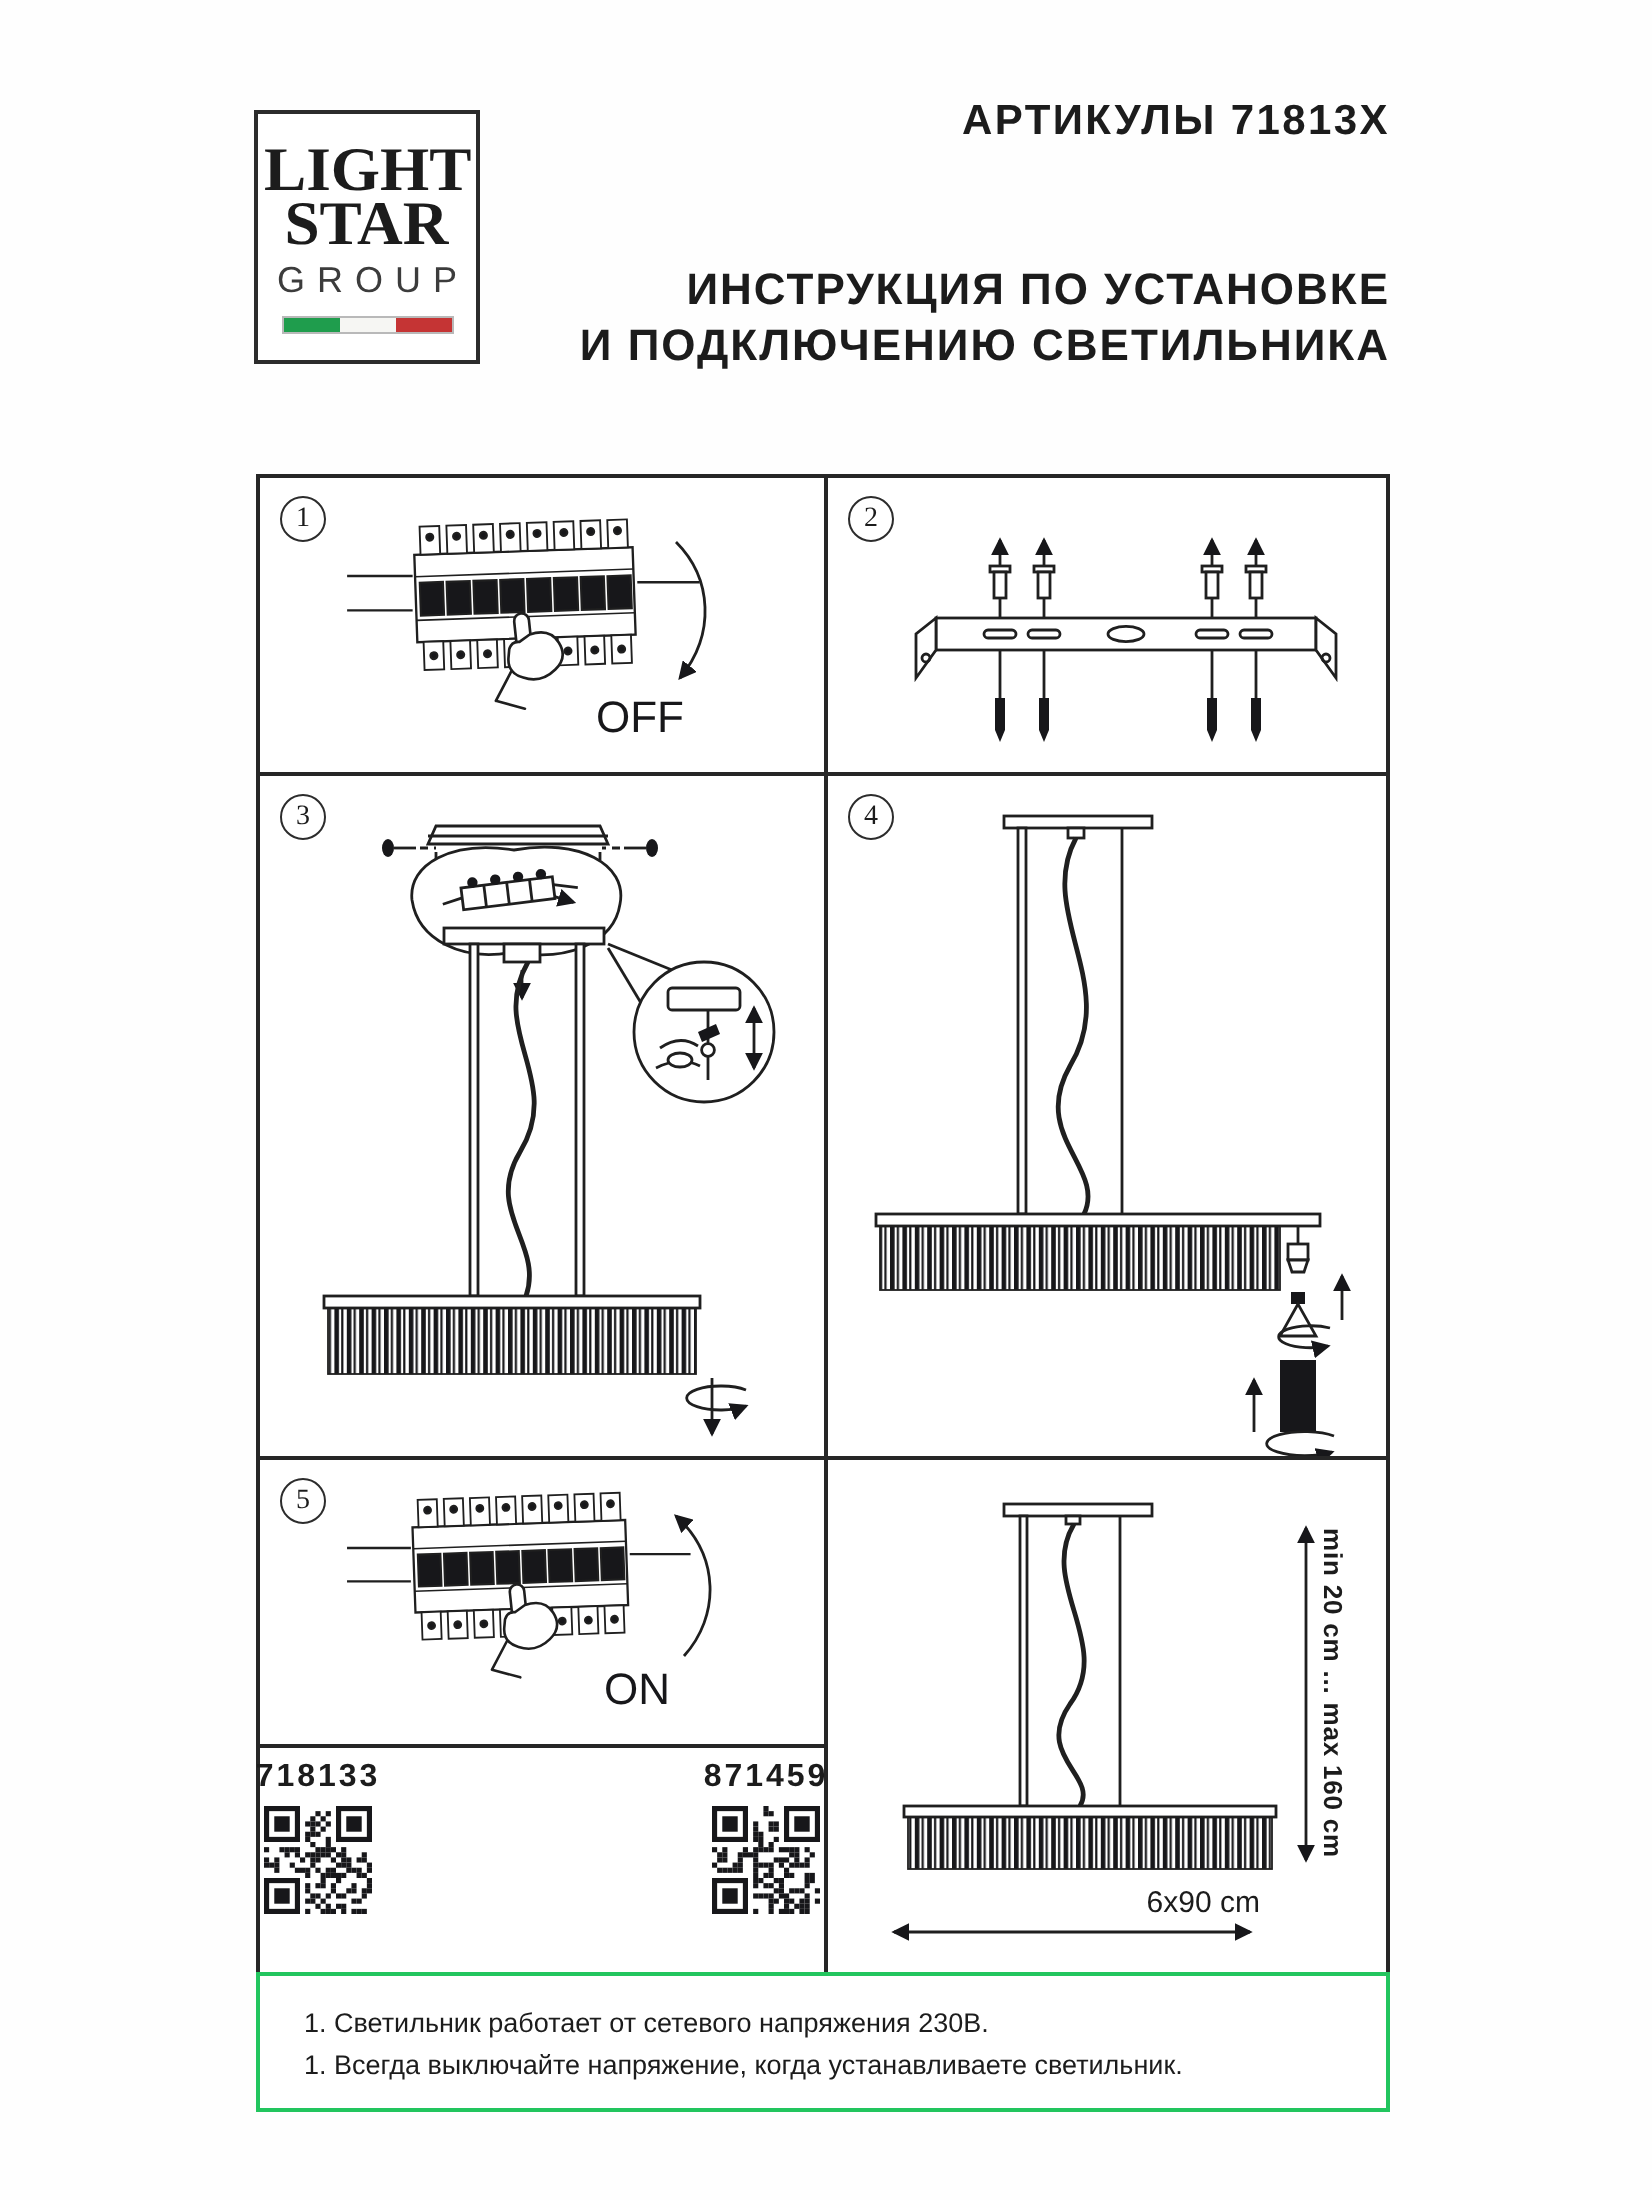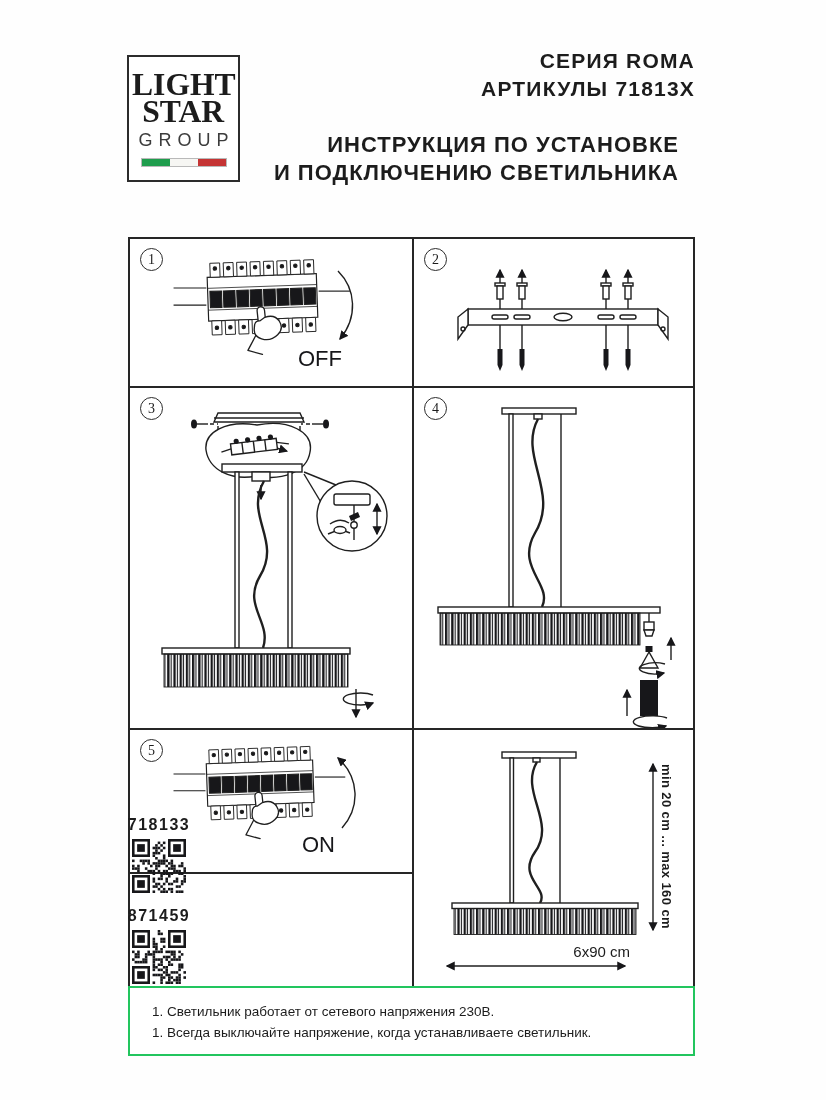--- a/index.html
+++ b/index.html
@@ -11,21 +11,21 @@
   .logo{position:absolute;left:127px;top:55px;width:113px;height:127px;border:2px solid #2c2c2c;
         background:#fff;display:flex;flex-direction:column;align-items:center;padding-top:14px;}
   .logo-word{font-family:"Liberation Serif",serif;font-weight:bold;font-size:31px;line-height:27px;
         letter-spacing:0;transform:scaleX(1.02);}
   .logo-group{margin-top:5px;font-size:18px;letter-spacing:6px;padding-left:6px;color:#3c3c3c;}
   .logo-flag{margin-top:7px;width:86px;height:9px;display:flex;border:1px solid #b9b9b9;}
   .logo-flag span{flex:1;height:100%;display:block;}
 
   .titles{position:absolute;right:131px;top:47px;text-align:right;font-weight:bold;
           font-size:21px;line-height:28px;letter-spacing:1.2px;}
-  .heads{position:absolute;right:147px;top:131px;text-align:right;font-weight:bold;
+  .heads{position:absolute;right:131px;top:131px;text-align:right;font-weight:bold;
          font-size:22px;line-height:28px;letter-spacing:1px;}
 
   
   .grid{position:absolute;left:128px;top:237px;width:567px;height:751px;border:2px solid #262626;
         display:grid;grid-template-columns:284px 279px;grid-template-rows:149px 342px 256px;background:#fff;}
   .cell{position:relative;}
   .bR{border-right:2px solid #262626;}
   .bB{border-bottom:2px solid #262626;}
   .badge{position:absolute;left:10px;top:9px;width:23px;height:23px;border:1.5px solid #2c2c2c;
          border-radius:50%;display:flex;align-items:center;justify-content:center;
@@ -33,21 +33,21 @@
   svg.art{position:absolute;left:0;top:0;stroke:#1f1f1f;fill:none;stroke-width:1.4px;}
   .w{fill:#fff;}
   .b{fill:#17171a;stroke:none;}
   .thk{stroke-width:2.4px;}
   .dsh{stroke-dasharray:4 3;}
   .frg{fill:url(#fr);stroke:#1f1f1f;stroke-width:0.9px;}
   .lbl{fill:#17171a;stroke:none;font-size:22px;font-family:"Liberation Sans",sans-serif;}
 
   
   .p5{position:relative;height:144px;border-bottom:2px solid #262626;}
-  .qrcell{position:relative;height:110px;display:flex;justify-content:flex-end;gap:14px;padding-top:6px;flex-direction:column;}
+  .qrcell{position:relative;height:110px;display:flex;justify-content:space-between;gap:14px;padding-top:6px;}
   .qrcol{display:flex;flex-direction:column;align-items:center;width:58px;}
   .qrlabel{font-weight:bold;font-size:16px;letter-spacing:1.5px;margin-bottom:5px;}
   svg.qr{width:54px;height:54px;display:block;}
 
   
   .dim-v{position:absolute;left:245px;top:30px;height:172px;writing-mode:vertical-rl;
          display:flex;justify-content:center;font-weight:bold;font-size:13px;letter-spacing:0.4px;}
   .dim-h{position:absolute;left:28px;top:213px;width:188px;text-align:right;
          font-weight:normal;font-size:15px;}
 
@@ -107,21 +107,20 @@
     <div class="logo-word">STAR</div>
     <div class="logo-group">GROUP</div>
     <div class="logo-flag">
       <span style="background: rgb(31, 157, 77);"></span>
       <span style="background: rgb(246, 246, 243);"></span>
       <span style="background: rgb(197, 52, 52);"></span>
     </div>
   </div>
 
   <div class="titles">
-    <div>СЕРИЯ ROMA</div>
     <div>АРТИКУЛЫ 71813X</div>
   </div>
   <div class="heads">
     <div>ИНСТРУКЦИЯ ПО УСТАНОВКЕ</div>
     <div>И ПОДКЛЮЧЕНИЮ СВЕТИЛЬНИКА</div>
   </div>
 
   <div class="grid">
 
     <div class="cell bR bB">

